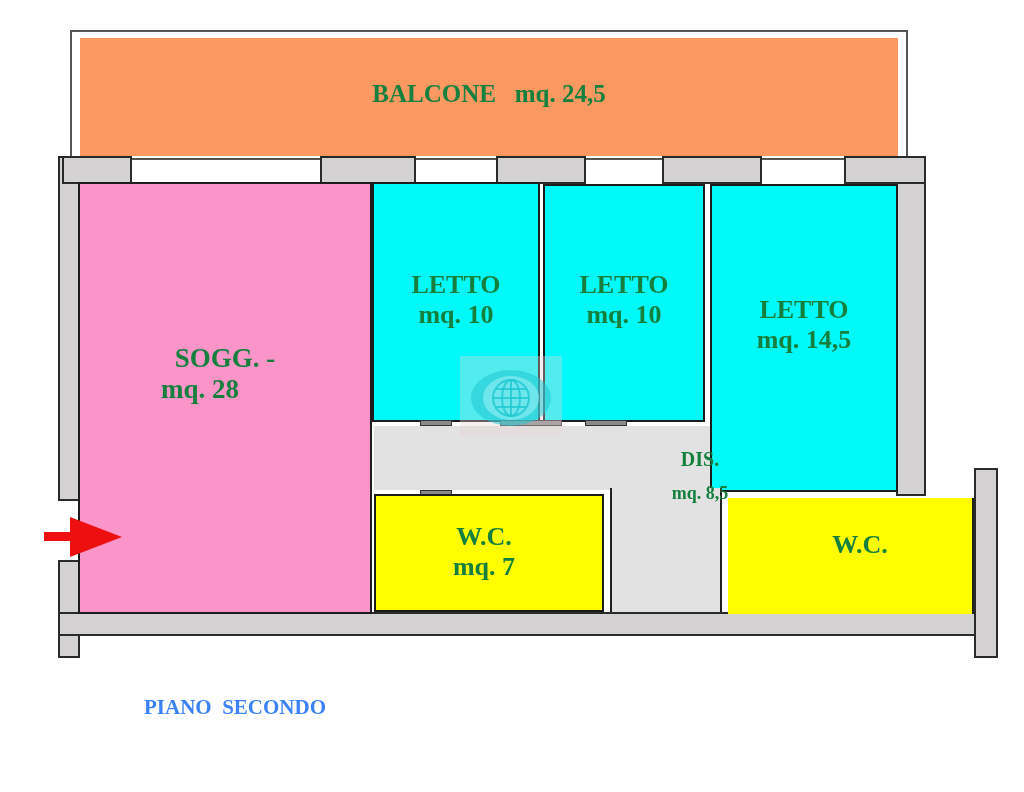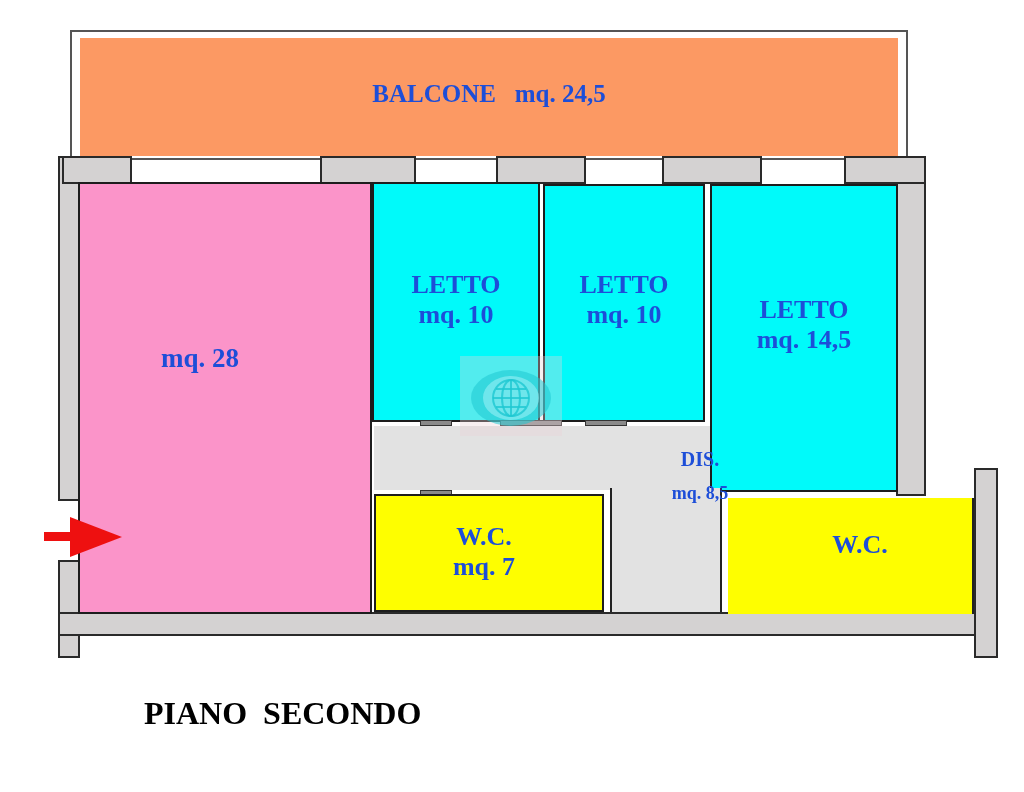--- a/index.html
+++ b/index.html
@@ -1,21 +1,21 @@
 <!DOCTYPE html>
 <html><head>
 <meta charset="utf-8">
 <style>
   html,body{margin:0;padding:0;background:#ffffff;}
   body{width:1024px;height:792px;position:relative;overflow:hidden;
        font-family:"Liberation Serif","DejaVu Serif",serif;}
   .abs{position:absolute;box-sizing:border-box;}
   .wall{background:#d4d2d2;border:2px solid #2a2a2a;}
   .room{border:2px solid #1d1d1d;}
-  .lbl{position:absolute;color:#1d4ed8;font-weight:bold;text-align:center;
+  .lbl{position:absolute;color:#15803d;font-weight:bold;text-align:center;
        font-family:"Liberation Serif","DejaVu Serif",serif;line-height:1.15;}
   .doorline{position:absolute;background:#8a8a8a;height:4px;border:1px solid #333;}
 </style>
 </head>
 <body>
 
 <div class="abs" style="left:70px;top:30px;width:838px;height:130px;border:2px solid #555;background:#fff;"></div>
 <div class="abs" style="left:80px;top:38px;width:818px;height:118px;background:#fc9963;"></div>
 <div class="lbl" style="left:80px;top:80px;width:818px;font-size:25px;">
   <span>BALCONE</span>&nbsp;&nbsp;&nbsp;<span>mq. 24,5</span>
@@ -28,20 +28,21 @@
 <div class="abs wall" style="left:974px;top:468px;width:24px;height:190px;"></div>
 
 <div class="abs wall" style="left:62px;top:156px;width:70px;height:28px;"></div>
 <div class="abs wall" style="left:320px;top:156px;width:96px;height:28px;"></div>
 <div class="abs wall" style="left:496px;top:156px;width:90px;height:28px;"></div>
 <div class="abs wall" style="left:662px;top:156px;width:100px;height:28px;"></div>
 <div class="abs wall" style="left:844px;top:156px;width:82px;height:28px;"></div>
 
 <div class="abs room" style="left:78px;top:182px;width:294px;height:432px;background:#fb94c9;"></div>
 <div class="lbl" style="left:125px;top:343px;width:200px;font-size:27px;">
+  <div>SOGG. -</div>
   <div style="text-align:left;padding-left:36px;">mq. 28</div>
 </div>
 
 <div class="abs" style="left:42px;top:515px;width:82px;height:44px;">
   <svg width="82" height="44" viewBox="0 0 82 44">
     <rect x="2" y="17" width="28" height="9" fill="#ee1010"></rect>
     <polygon points="28,2 80,22 28,42" fill="#ee1010"></polygon>
   </svg>
 </div>
 
@@ -94,13 +95,13 @@
       <circle cx="51" cy="42" r="18"></circle>
       <line x1="33" y1="42" x2="69" y2="42"></line>
       <line x1="51" y1="24" x2="51" y2="60"></line>
       <ellipse cx="51" cy="42" rx="9" ry="18"></ellipse>
       <line x1="36" y1="33" x2="66" y2="33"></line>
       <line x1="36" y1="51" x2="66" y2="51"></line>
     </g>
   </svg>
 </div>
 
-<div class="abs" style="left:144px;top:695px;font-size:32px;font-weight:bold;color:#000000;white-space:pre;font-family:'Liberation Serif','DejaVu Serif',serif;">PIANO  SECONDO</div>
+<div class="abs" style="left:144px;top:695px;font-size:21px;font-weight:bold;color:#3b82f6;white-space:pre;font-family:'Liberation Serif','DejaVu Serif',serif;">PIANO  SECONDO</div>
 
 </body></html>

